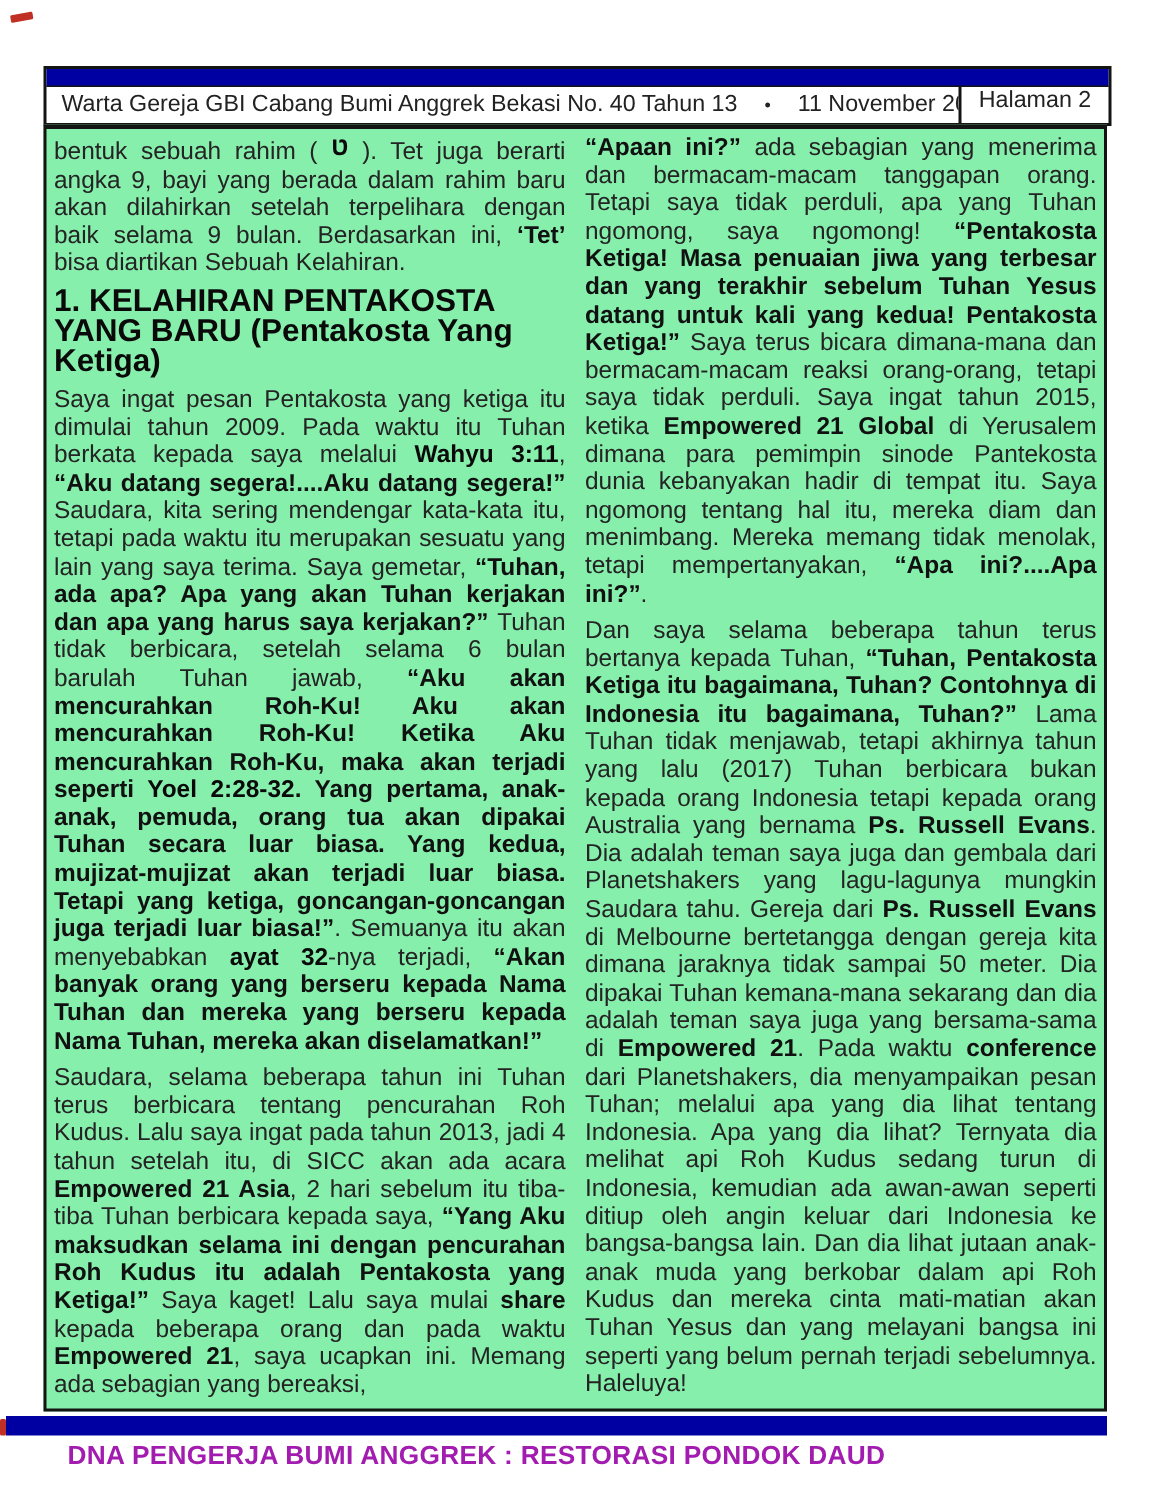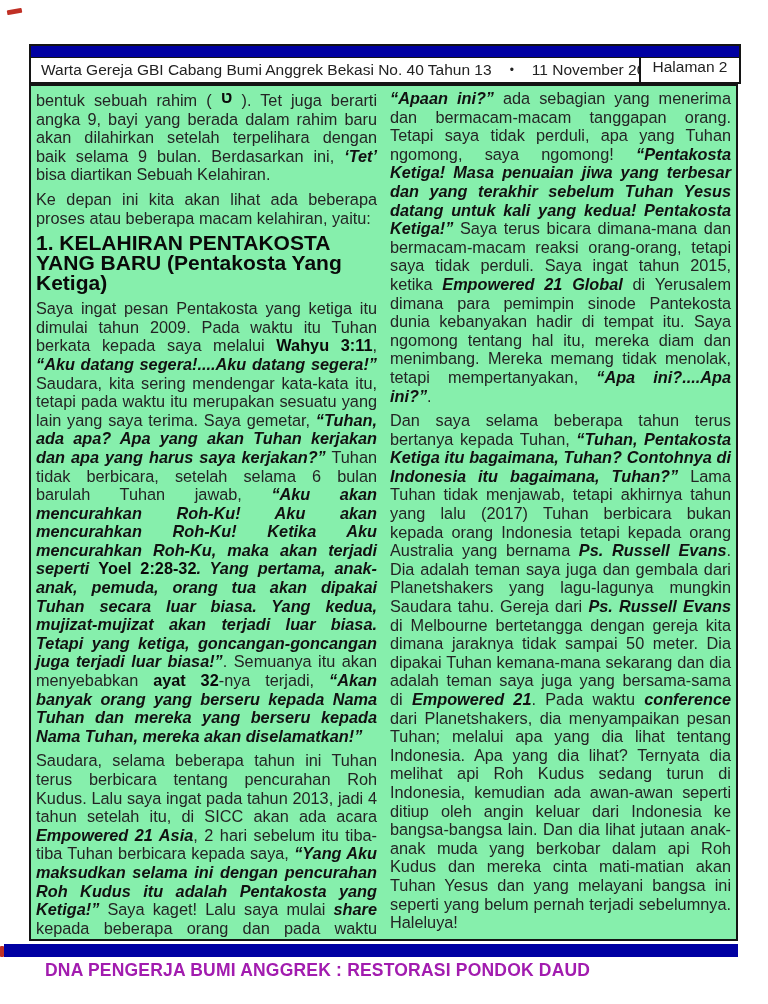--- a/index.html
+++ b/index.html
@@ -35,21 +35,21 @@
   }
   .columns{display:flex;gap:13px;padding:3px 5px 0 5px;}
   .col{width:346px;text-align:justify;font-size:16.3px;line-height:18.6px;color:#242424;}
   .col .para{margin:0 0 6px 0;}
   .col .heading{
     font-size:21px;font-weight:bold;line-height:20px;color:#0a0a0a;
     margin:3px 0 6px 0;text-align:left;
   }
   .run-n{font-weight:normal;font-style:normal;}
   .run-b{font-weight:bold;font-style:normal;color:#0a0a0a;}
-  .run-bi{font-weight:bold;font-style:italic;color:#111;}
+  .run-bi{font-weight:bold;color:#111;}
   .run-sym{font-weight:bold;font-size:17px;vertical-align:3px;color:#0a0a0a;}
 
   .bottom-bar{position:absolute;left:4px;top:944px;width:734px;height:13px;background:#0000A2;}
   .footer-text{
     position:absolute;left:45px;top:960px;font-size:17.5px;font-weight:bold;
     color:#a21caf;letter-spacing:0.2px;white-space:nowrap;
   }
 </style>
 </head>
 <body>
@@ -69,21 +69,20 @@
       <div class="header-right">
         <span>Halaman 2</span>
       </div>
     </div>
   </div>
 
   <div class="body-box">
     <div class="columns">
       <div class="col">
           <div class="para"><span class="run-n">bentuk sebuah rahim ( </span><span class="run-sym">ט</span><span class="run-n"> ). Tet juga berarti angka 9, bayi yang berada dalam rahim baru akan dilahirkan setelah terpelihara dengan baik selama 9 bulan. Berdasarkan ini, </span><span class="run-bi">‘Tet’</span><span class="run-n"> bisa diartikan Sebuah Kelahiran.</span></div>
-          <div class="para"><span class="run-n">Ke depan ini kita akan lihat ada beberapa proses atau beberapa macam kelahiran, yaitu:</span></div>
           <div class="heading"><span class="run-b">1. KELAHIRAN PENTAKOSTA YANG BARU (Pentakosta Yang Ketiga)</span></div>
           <div class="para"><span class="run-n">Saya ingat pesan Pentakosta yang ketiga itu dimulai tahun 2009. Pada waktu itu Tuhan berkata kepada saya melalui </span><span class="run-b">Wahyu 3:11</span><span class="run-n">, </span><span class="run-bi">“Aku datang segera!....Aku datang segera!”</span><span class="run-n"> Saudara, kita sering mendengar kata-kata itu, tetapi pada waktu itu merupakan sesuatu yang lain yang saya terima. Saya gemetar, </span><span class="run-bi">“Tuhan, ada apa? Apa yang akan Tuhan kerjakan dan apa yang harus saya kerjakan?”</span><span class="run-n"> Tuhan tidak berbicara, setelah selama 6 bulan barulah Tuhan jawab, </span><span class="run-bi">“Aku akan mencurahkan Roh-Ku! Aku akan mencurahkan Roh-Ku! Ketika Aku mencurahkan Roh-Ku, maka akan terjadi seperti </span><span class="run-b">Yoel 2:28-32</span><span class="run-bi">. Yang pertama, anak-anak, pemuda, orang tua akan dipakai Tuhan secara luar biasa. Yang kedua, mujizat-mujizat akan terjadi luar biasa. Tetapi yang ketiga, goncangan-goncangan juga terjadi luar biasa!”</span><span class="run-n">. Semuanya itu akan menyebabkan </span><span class="run-b">ayat 32</span><span class="run-n">-nya terjadi, </span><span class="run-bi">“Akan banyak orang yang berseru kepada Nama Tuhan dan mereka yang berseru kepada Nama Tuhan, mereka akan diselamatkan!”</span></div>
           <div class="para"><span class="run-n">Saudara, selama beberapa tahun ini Tuhan terus berbicara tentang pencurahan Roh Kudus. Lalu saya ingat pada tahun 2013, jadi 4 tahun setelah itu, di SICC akan ada acara </span><span class="run-bi">Empowered 21 Asia</span><span class="run-n">, 2 hari sebelum itu tiba-tiba Tuhan berbicara kepada saya, </span><span class="run-bi">“Yang Aku maksudkan selama ini dengan pencurahan Roh Kudus itu adalah Pentakosta yang Ketiga!”</span><span class="run-n"> Saya kaget! Lalu saya mulai </span><span class="run-bi">share</span><span class="run-n"> kepada beberapa orang dan pada waktu </span><span class="run-bi">Empowered 21</span><span class="run-n">, saya ucapkan ini. Memang ada sebagian yang bereaksi,</span></div>
         </div>
       <div class="col">
           <div class="para"><span class="run-bi">“Apaan ini?”</span><span class="run-n"> ada sebagian yang menerima dan bermacam-macam tanggapan orang. Tetapi saya tidak perduli, apa yang Tuhan ngomong, saya ngomong! </span><span class="run-bi">“Pentakosta Ketiga! Masa penuaian jiwa yang terbesar dan yang terakhir sebelum Tuhan Yesus datang untuk kali yang kedua! Pentakosta Ketiga!”</span><span class="run-n"> Saya terus bicara dimana-mana dan bermacam-macam reaksi orang-orang, tetapi saya tidak perduli. Saya ingat tahun 2015, ketika </span><span class="run-bi">Empowered 21 Global</span><span class="run-n"> di Yerusalem dimana para pemimpin sinode Pantekosta dunia kebanyakan hadir di tempat itu. Saya ngomong tentang hal itu, mereka diam dan menimbang. Mereka memang tidak menolak, tetapi mempertanyakan, </span><span class="run-bi">“Apa ini?....Apa ini?”</span><span class="run-n">.</span></div>
           <div class="para"><span class="run-n">Dan saya selama beberapa tahun terus bertanya kepada Tuhan, </span><span class="run-bi">“Tuhan, Pentakosta Ketiga itu bagaimana, Tuhan? Contohnya di Indonesia itu bagaimana, Tuhan?”</span><span class="run-n"> Lama Tuhan tidak menjawab, tetapi akhirnya tahun yang lalu (2017) Tuhan berbicara bukan kepada orang Indonesia tetapi kepada orang Australia yang bernama </span><span class="run-bi">Ps. Russell Evans</span><span class="run-n">. Dia adalah teman saya juga dan gembala dari Planetshakers yang lagu-lagunya mungkin Saudara tahu. Gereja dari </span><span class="run-bi">Ps. Russell Evans</span><span class="run-n"> di Melbourne bertetangga dengan gereja kita dimana jaraknya tidak sampai 50 meter. Dia dipakai Tuhan kemana-mana sekarang dan dia adalah teman saya juga yang bersama-sama di </span><span class="run-bi">Empowered 21</span><span class="run-n">. Pada waktu </span><span class="run-bi">conference</span><span class="run-n"> dari Planetshakers, dia menyampaikan pesan Tuhan; melalui apa yang dia lihat tentang Indonesia. Apa yang dia lihat? Ternyata dia melihat api Roh Kudus sedang turun di Indonesia, kemudian ada awan-awan seperti ditiup oleh angin keluar dari Indonesia ke bangsa-bangsa lain. Dan dia lihat jutaan anak-anak muda yang berkobar dalam api Roh Kudus dan mereka cinta mati-matian akan Tuhan Yesus dan yang melayani bangsa ini seperti yang belum pernah terjadi sebelumnya. Haleluya!</span></div>
         </div>
     </div>
   </div>

